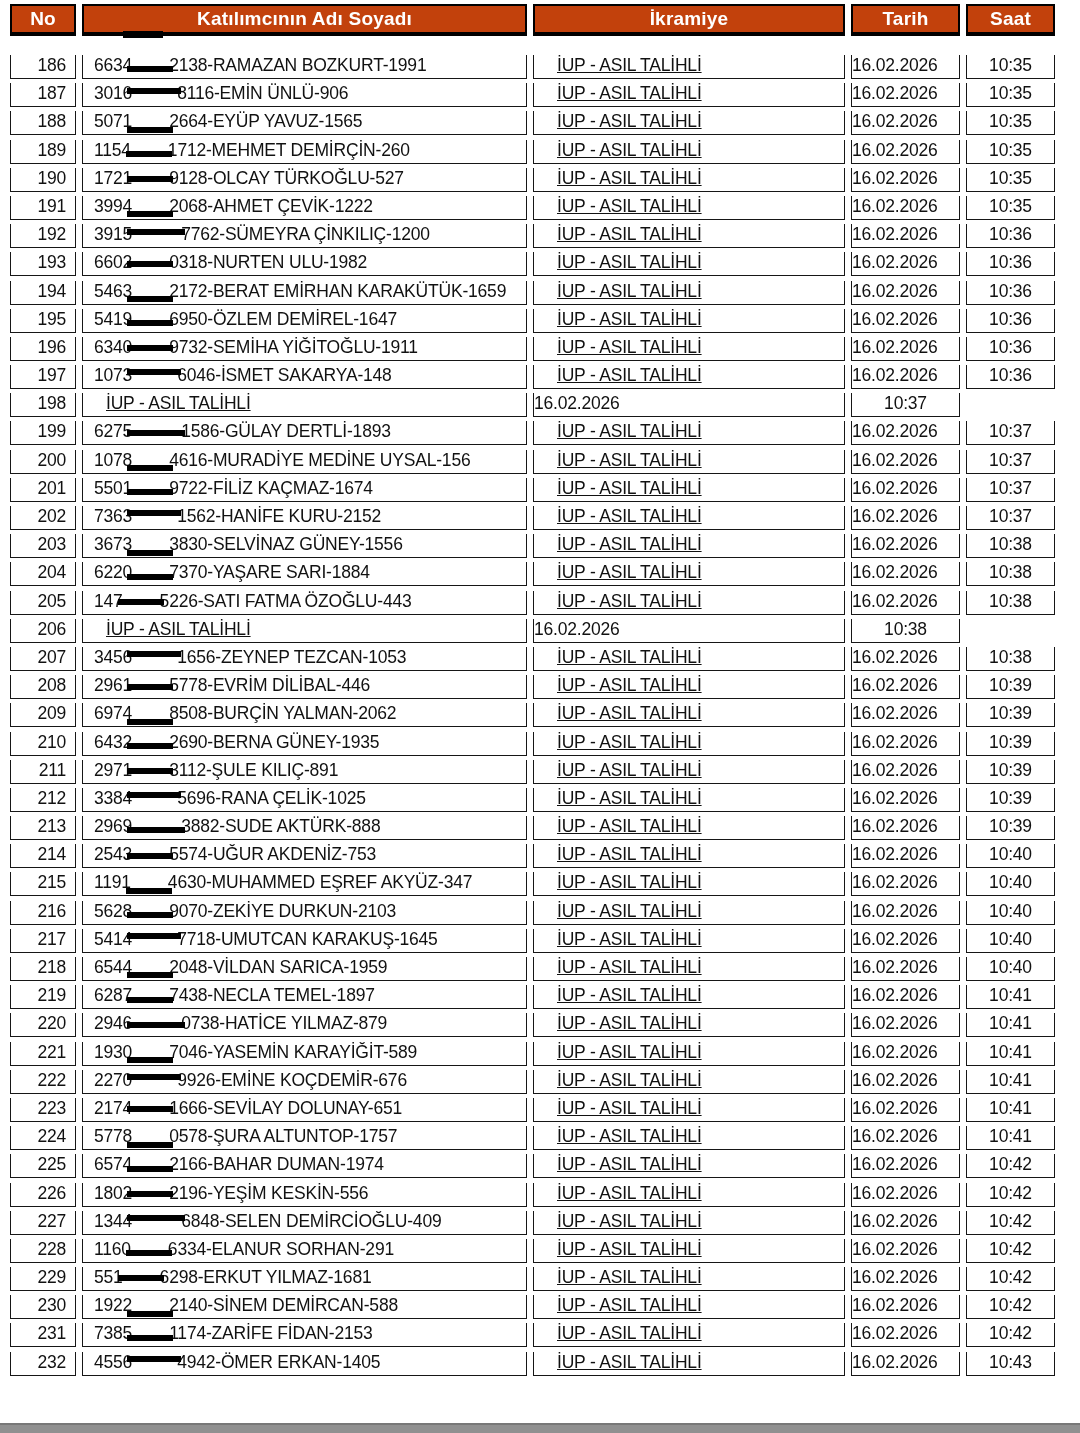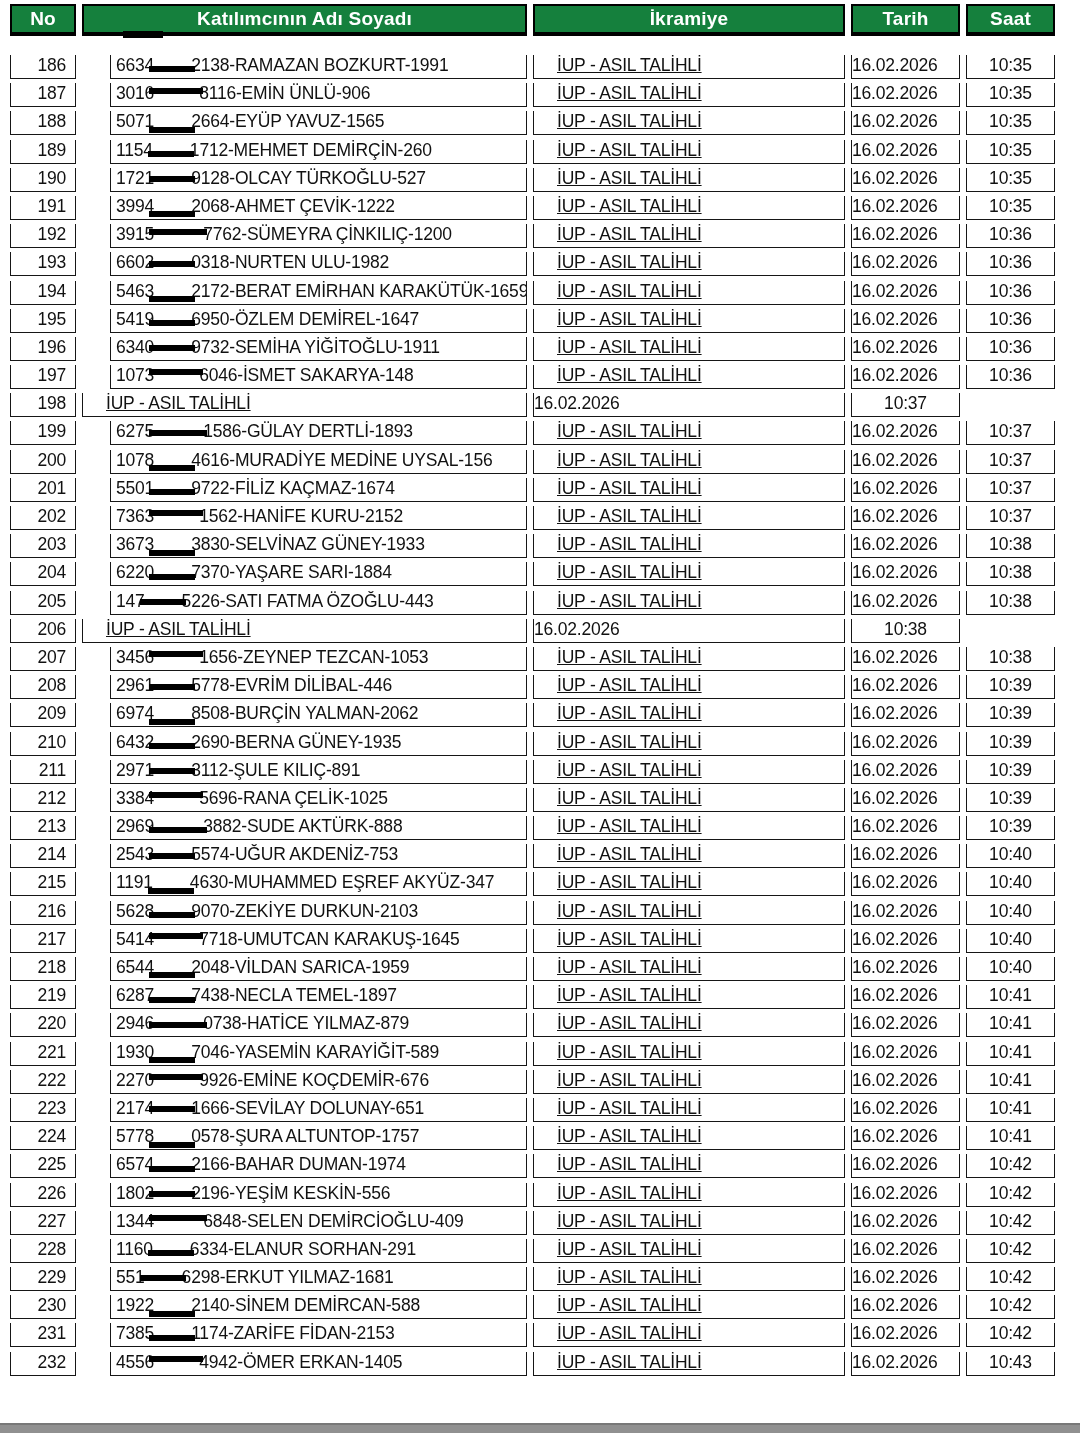--- a/index.html
+++ b/index.html
@@ -12,21 +12,21 @@
   }
   .grid {
     display:grid;
     grid-template-columns:66px 445px 312px 109px 89px;
     column-gap:6px;
     padding-left:10px;
   }
   
   .header-row { margin-top:4px; position:relative; }
   .hdr-cell {
-    background:#15803d;
+    background:#c2410c;
     border:2px solid #000000;
     border-bottom-width:4px;
     height:26px; line-height:26px;
     text-align:center;
     color:#ffffff;
     font-weight:bold;
     font-size:19px;
     letter-spacing:0.2px;
     white-space:nowrap; overflow:hidden;
   }
@@ -43,21 +43,21 @@
     border:1.8px solid #161616;
     border-top:none;
     font-size:17.5px;
     line-height:21px;
     color:#111111;
     letter-spacing:-0.2px;
     white-space:nowrap;
     overflow:hidden;
   }
   .cell-no   { text-align:right; padding-right:9px; }
-  .cell-name { padding-left:5px;margin-left:28px; }
+  .cell-name { padding-left:11px; }
   .cell-prize{ padding-left:23px;text-decoration:underline; }
   .cell-date { text-align:left; }
   .cell-time { text-align:center; }
   .mask-bar {
     display:inline-block;
     width:46px; height:6px;
     background:#000000;
     vertical-align:middle;
     position:relative; top:0;
     margin:0 -4px 0 -5px;
@@ -253,21 +253,21 @@
       <span>7363</span><span class="mask-bar"></span><span>1562-HANİFE KURU-2152</span>
     </div>
     <div class="cell cell-prize">İUP - ASIL TALİHLİ</div>
     <div class="cell cell-date">16.02.2026</div>
     <div class="cell cell-time">10:37</div>
   </div>
 
   <div class="grid row">
     <div class="cell cell-no">203</div>
     <div class="cell cell-name">
-      <span>3673</span><span class="mask-bar"></span><span>3830-SELVİNAZ GÜNEY-1933</span>
+      <span>3673</span><span class="mask-bar"></span><span>3830-SELVİNAZ GÜNEY-1556</span>
     </div>
     <div class="cell cell-prize">İUP - ASIL TALİHLİ</div>
     <div class="cell cell-date">16.02.2026</div>
     <div class="cell cell-time">10:38</div>
   </div>
 
   <div class="grid row">
     <div class="cell cell-no">204</div>
     <div class="cell cell-name">
       <span>6220</span><span class="mask-bar"></span><span>7370-YAŞARE SARI-1884</span>

